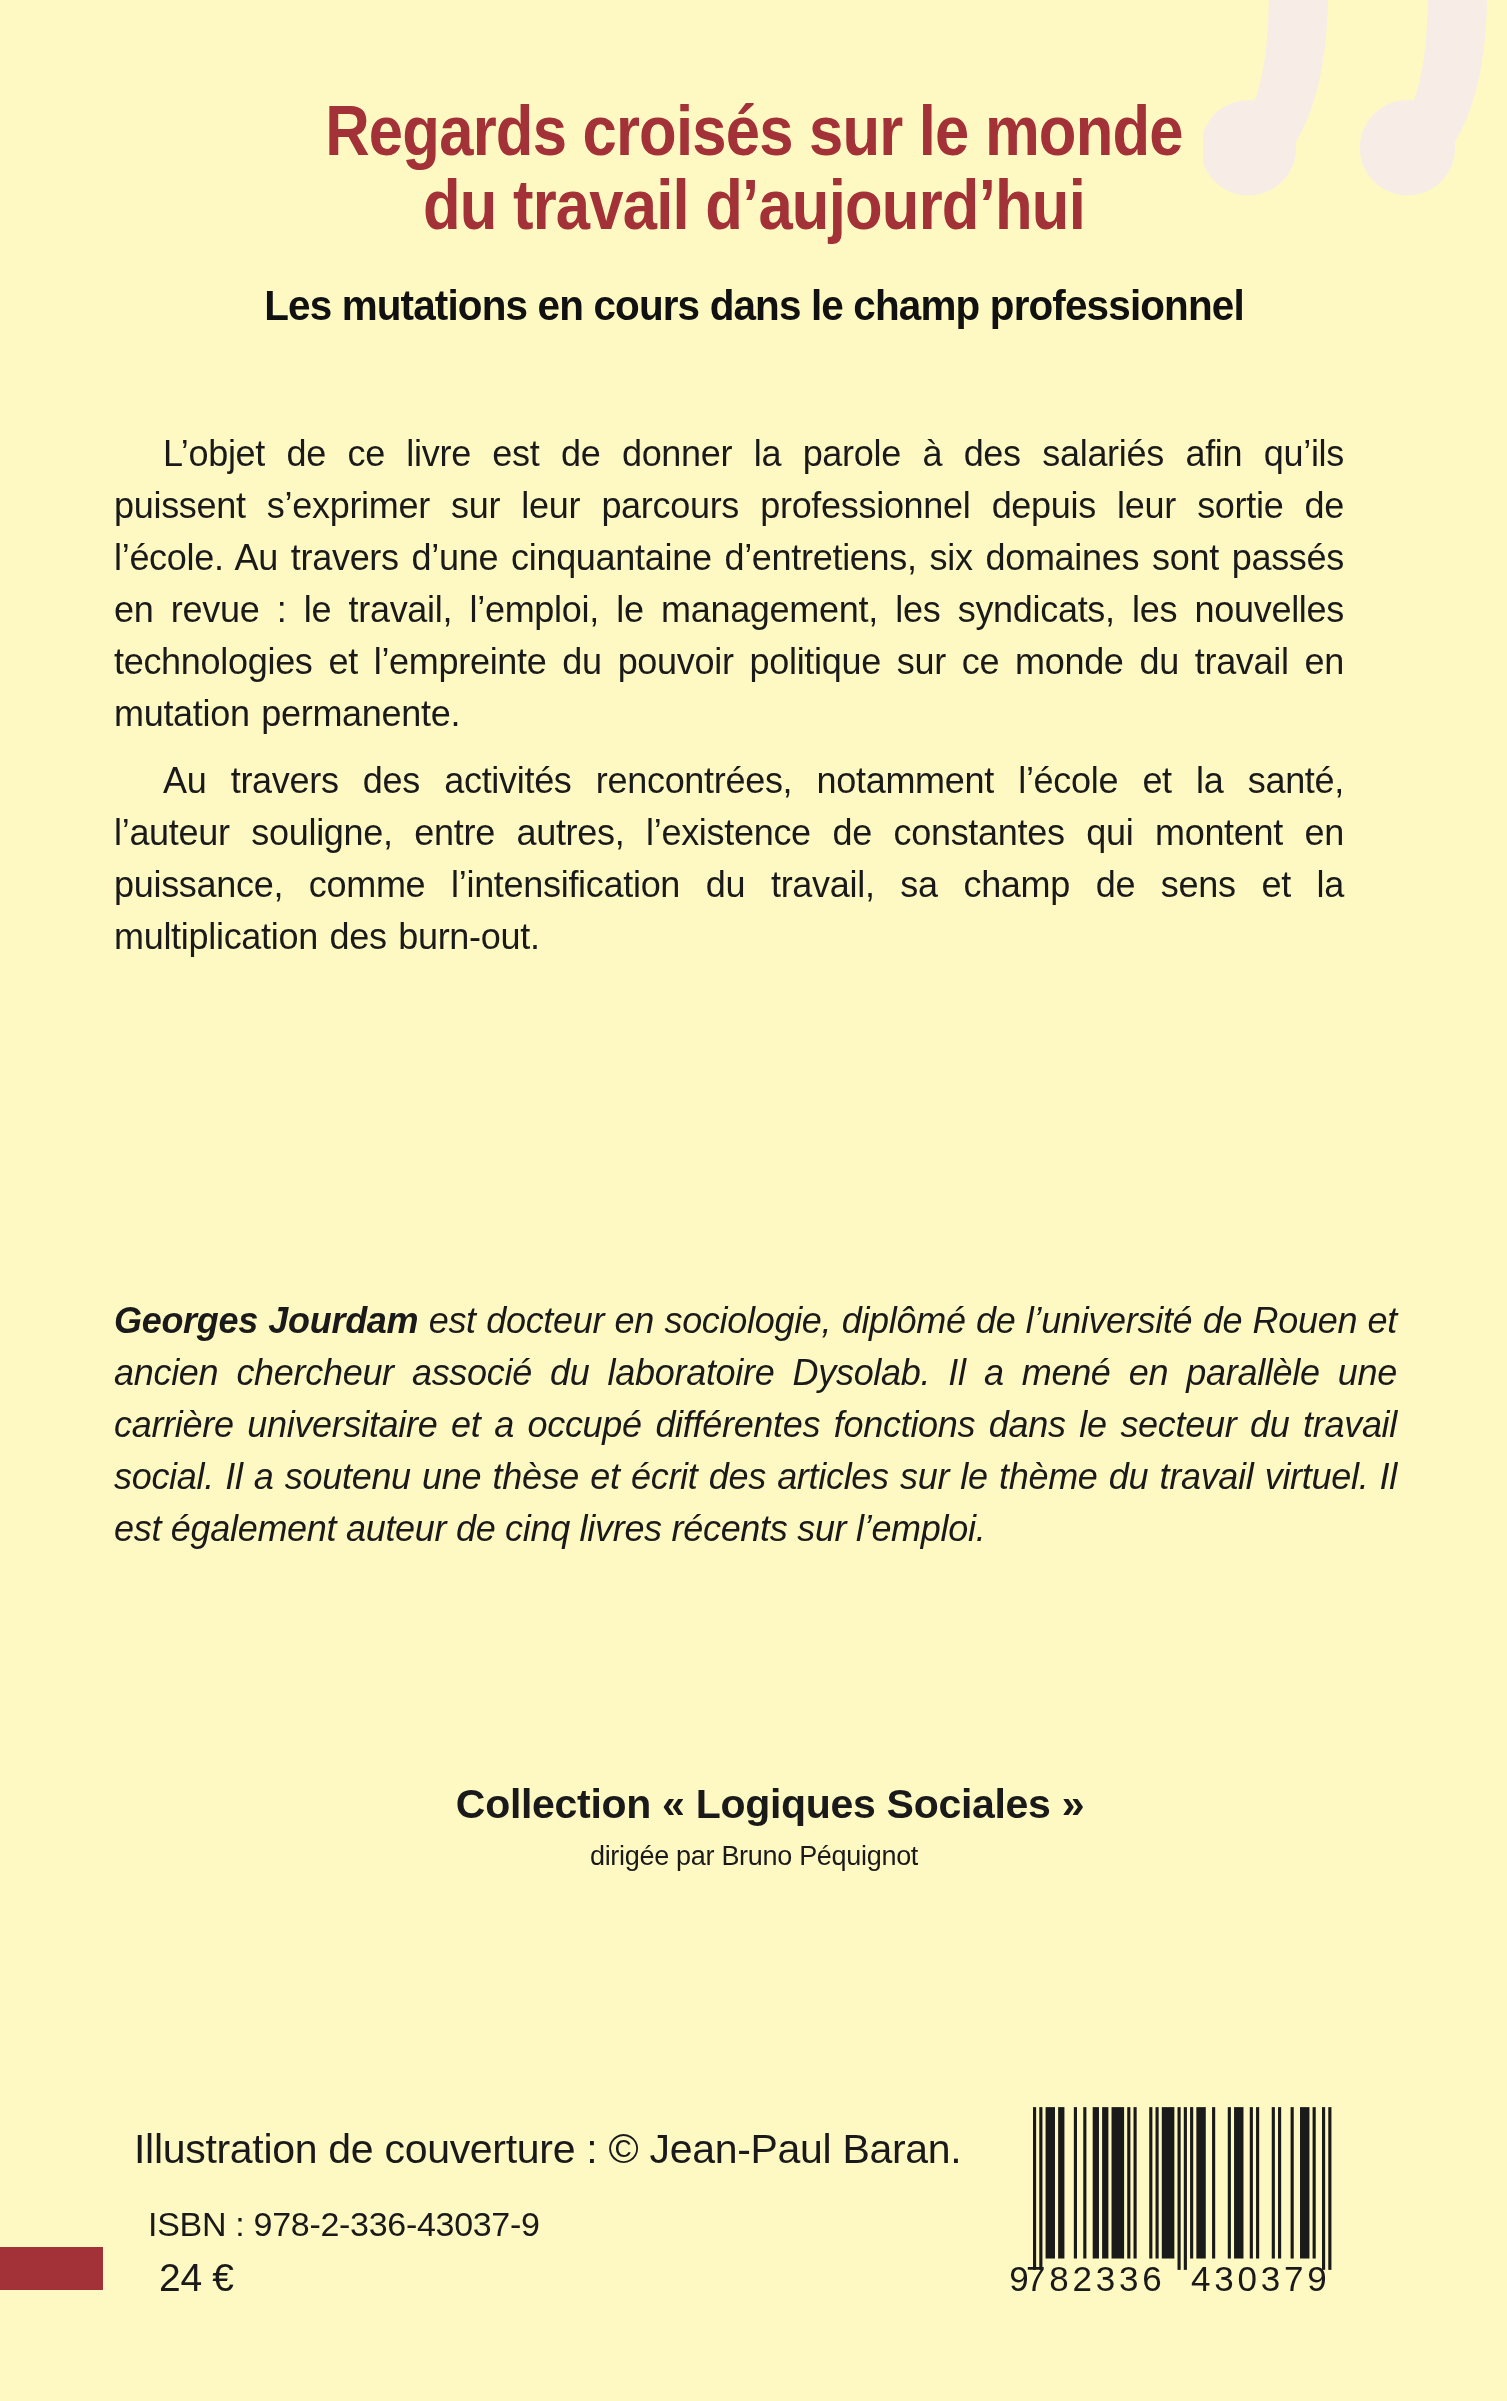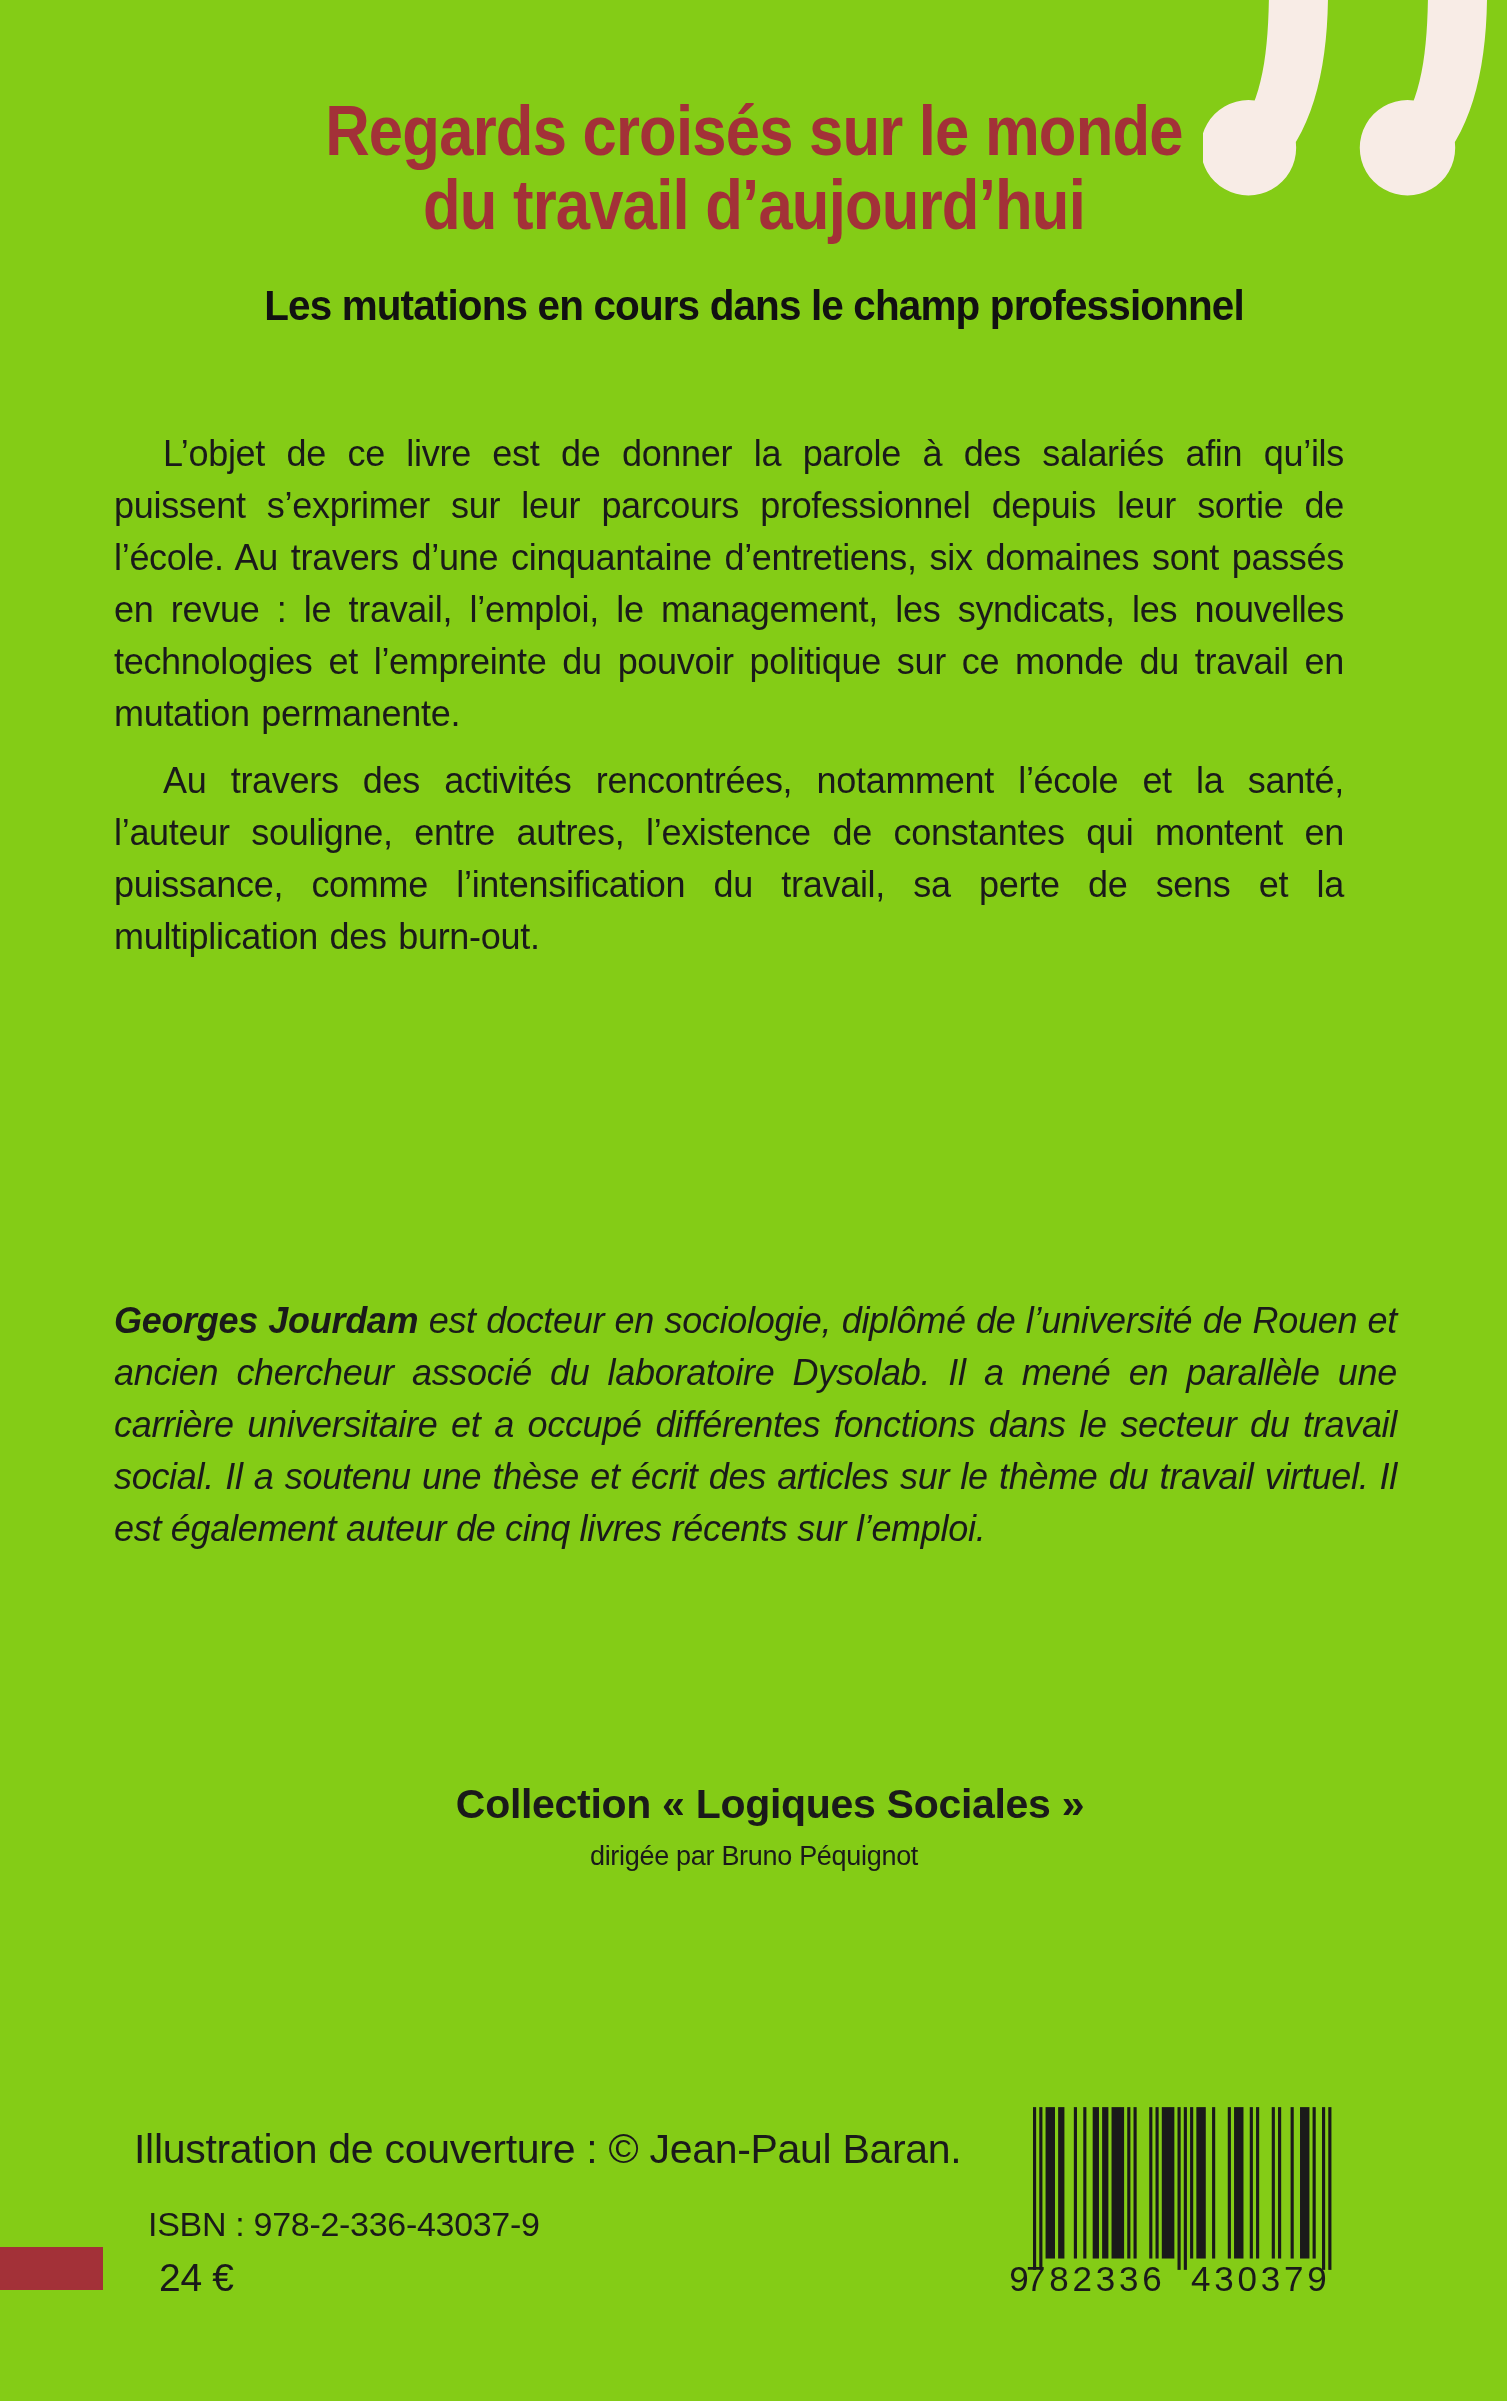--- a/index.html
+++ b/index.html
@@ -1,19 +1,19 @@
 <!DOCTYPE html>
 <html style="font-size:15px"><head>
 <meta charset="utf-8">
 <style>
   html,body{margin:0;padding:0;background:#e8e8e8;}
   .cover{
     position:relative;
     width:1508px;height:2402px;
-    background:#84cc16;
+    background:#fef9c3;
     overflow:hidden;
     font-family:"Liberation Sans", sans-serif;
     color:#1a1a1a;
     letter-spacing:-0.3px;
   }
   .quote-deco{
     position:absolute;
     top:0;right:21px;
     width:284px;height:199px;
   }
@@ -128,21 +128,21 @@
 
   <h1 class="title">
     <span>Regards croisés sur le monde</span><br>
     <span>du travail d’aujourd’hui</span>
   </h1>
 
   <h2 class="subtitle">Les mutations en cours dans le champ professionnel</h2>
 
   <div class="synopsis">
     <p>L’objet de ce livre est de donner la parole à des salariés afin qu’ils puissent s’exprimer sur leur parcours professionnel depuis leur sortie de l’école. Au travers d’une cinquantaine d’entretiens, six domaines sont passés en revue : le travail, l’emploi, le management, les syndicats, les nouvelles technologies et l’empreinte du pouvoir politique sur ce monde du travail en mutation permanente.</p>
-    <p>Au travers des activités rencontrées, notamment l’école et la santé, l’auteur souligne, entre autres, l’existence de constantes qui montent en puissance, comme l’intensification du travail, sa perte de sens et la multiplication des burn-out.</p>
+    <p>Au travers des activités rencontrées, notamment l’école et la santé, l’auteur souligne, entre autres, l’existence de constantes qui montent en puissance, comme l’intensification du travail, sa champ de sens et la multiplication des burn-out.</p>
   </div>
 
   <p class="bio"><span class="author">Georges Jourdam</span><span> est docteur en sociologie, diplômé de l’université de Rouen et ancien chercheur associé du laboratoire Dysolab. Il a mené en parallèle une carrière universitaire et a occupé différentes fonctions dans le secteur du travail social. Il a soutenu une thèse et écrit des articles sur le thème du travail virtuel. Il est également auteur de cinq livres récents sur l’emploi.</span></p>
 
   <div class="collection">
     <p class="coll-line1">Collection « Logiques Sociales »</p>
     <p class="coll-line2">dirigée par Bruno Péquignot</p>
   </div>
 
   <p class="credit">Illustration de couverture : © Jean-Paul Baran.</p>

